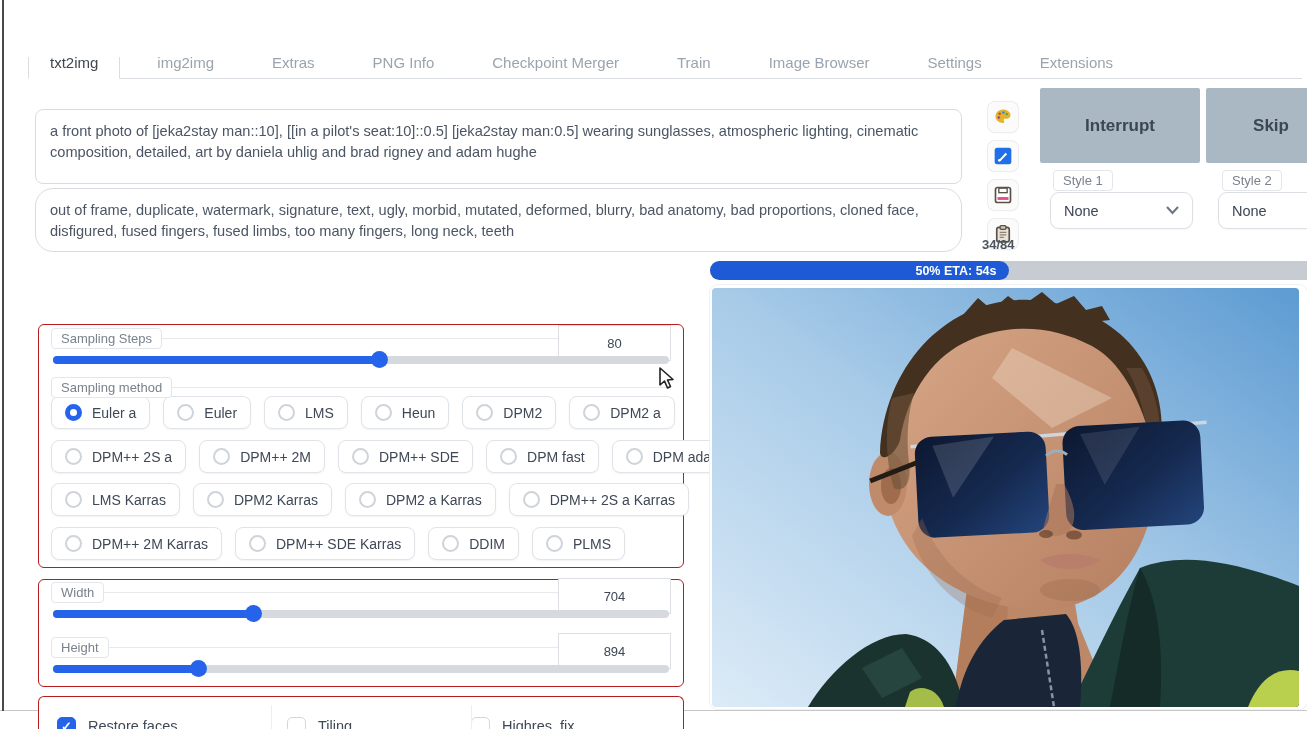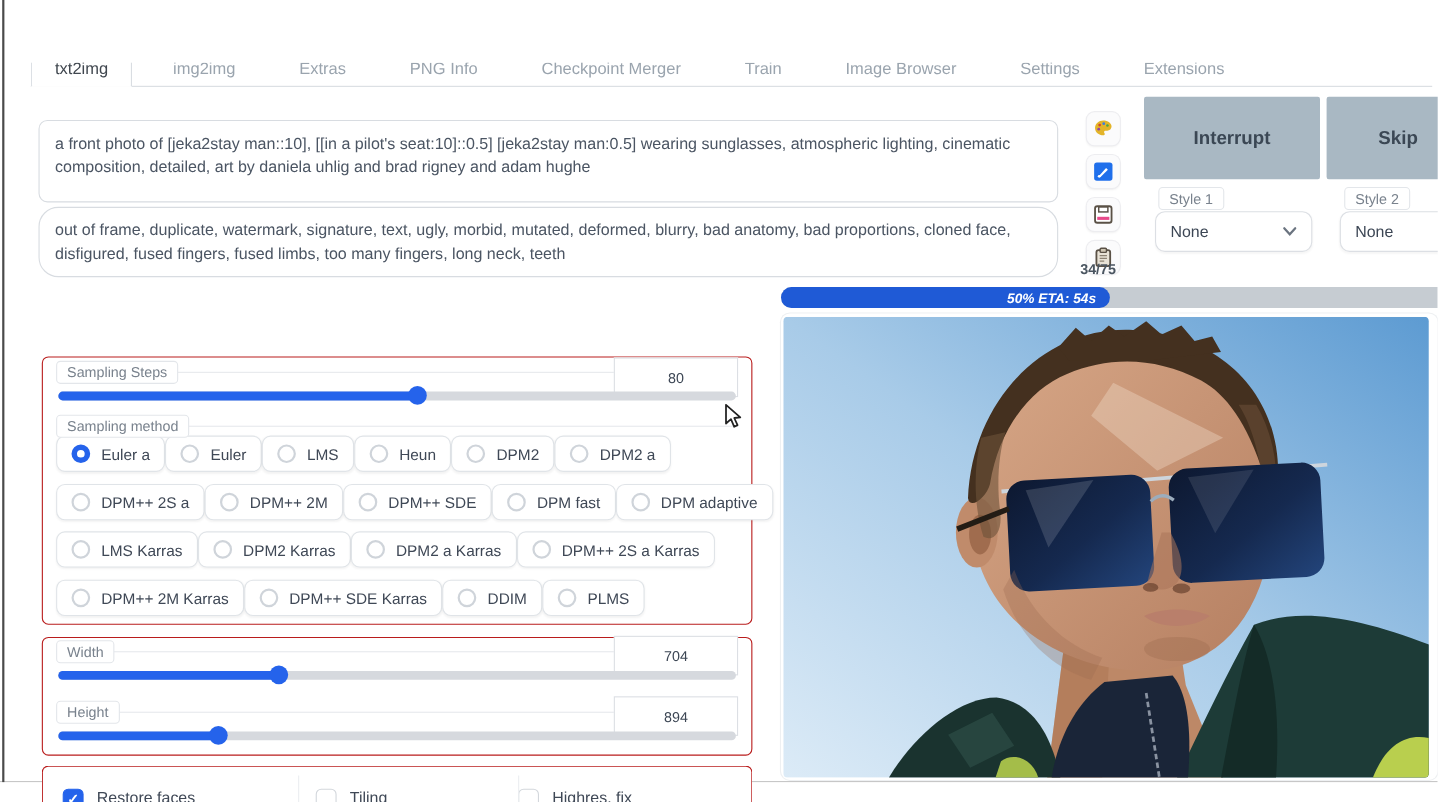--- a/index.html
+++ b/index.html
@@ -42,32 +42,32 @@
   .chip { position:absolute; background:#fff; border:1px solid #e3e6ea; border-radius:4px;
     font-size:13px; color:#79828d; padding:2px 9px; white-space:nowrap; z-index:2; }
   .dropdown { position:absolute; top:192px; height:37px; background:#fff; border:1px solid #dcdfe4;
     border-radius:9px; display:flex; align-items:center; justify-content:space-between;
     padding:0 13px; font-size:14.5px; color:#3c4654; box-shadow:0 1px 2px rgba(0,0,0,.04); }
 
   
   .ptrack { left:710px; top:261px; width:597px; height:19px; background:#c6ccd2; border-radius:10px 0 0 10px; }
   .pfill { width:50%; height:19px; background:#1f5ad6; border-radius:10px; display:flex;
     align-items:center; justify-content:flex-end; padding-right:12px; }
-  .plabel { color:#fff; font-size:12.5px; font-weight:700; white-space:nowrap;font-style:italic; }
+  .plabel { color:#fff; font-size:12.5px; font-weight:700; white-space:nowrap; }
 
   
   .card { position:absolute; left:38px; width:646px; border:1px solid #b91c1c; border-radius:6px; background:#fff;margin-top:36px; }
   .groupline { position:absolute; left:12px; right:12px; height:1px; background:#e7e9ed; }
   .numbox { position:absolute; width:113px; height:36px; background:#fff; border:1px solid #dcdfe4;
     border-radius:0; font-size:13px; color:#3c4654; display:flex; align-items:center; justify-content:center; }
   .slider { position:absolute; left:14px; width:616px; height:8px; background:#d6d9de; border-radius:4px; }
   .sfill { height:8px; background:#2563eb; border-radius:4px; }
   .sthumb { position:absolute; top:-5px; width:17px; height:17px; border-radius:50%; background:#2563eb; }
 
-  .radio-row { position:absolute; left:12px; display:flex; }
+  .radio-row { position:absolute; left:12px; display:flex; gap:13px; }
   .pill { display:flex; align-items:center; gap:10px; background:#fff; border:1px solid #e0e4e8;
     border-radius:8px; padding:7px 13px; box-shadow:0 1px 2px rgba(0,0,0,.05); white-space:nowrap; }
   .radio { width:17px; height:17px; border-radius:50%; background:#fff; border:2px solid #cfd4da; }
   .radio.sel { border:5px solid #2563eb; }
   .ptxt { font-size:14px; color:#3f4856; }
 
   .opt { position:absolute; top:14px; display:flex; align-items:center; gap:12px; height:30px; }
   .cb { width:19px; height:19px; border-radius:5px; border:1px solid #d3d7dc; background:#fff;
     display:flex; align-items:center; justify-content:center; color:#fff; font-size:13px; font-weight:700; }
   .cb.on { background:#2563eb; border-color:#2563eb; }
@@ -128,21 +128,21 @@
     </svg>
   </div>
   <div class="icochip">
     <svg width="20" height="20" viewBox="0 0 24 24">
       <rect x="4.5" y="4" width="15" height="17.5" rx="2.5" fill="#e8e2d6" stroke="#5a5146" stroke-width="2"></rect>
       <rect x="8.5" y="2" width="7" height="4.5" rx="1.3" fill="#cfc6b4" stroke="#5a5146" stroke-width="1.6"></rect>
       <path d="M8 10h8M8 13h8M8 16h5" stroke="#8c8273" stroke-width="1.4"></path>
     </svg>
   </div>
 </div>
-<div class="abs counter">34/75</div>
+<div class="abs counter">34/84</div>
 
 <div class="abs actbtn interrupt">Interrupt</div>
 <div class="abs actbtn skip">Skip</div>
 
 <div class="chip" style="left:1053px; top:170px;">Style 1</div>
 <div class="dropdown" style="left:1050px; width:143px;">
   <span>None</span>
   <svg width="13" height="9" viewBox="0 0 13 9">
     <path d="M1.5 1.5 L6.5 7 L11.5 1.5" fill="none" stroke="#6b7480" stroke-width="2" stroke-linecap="round"></path>
   </svg>

